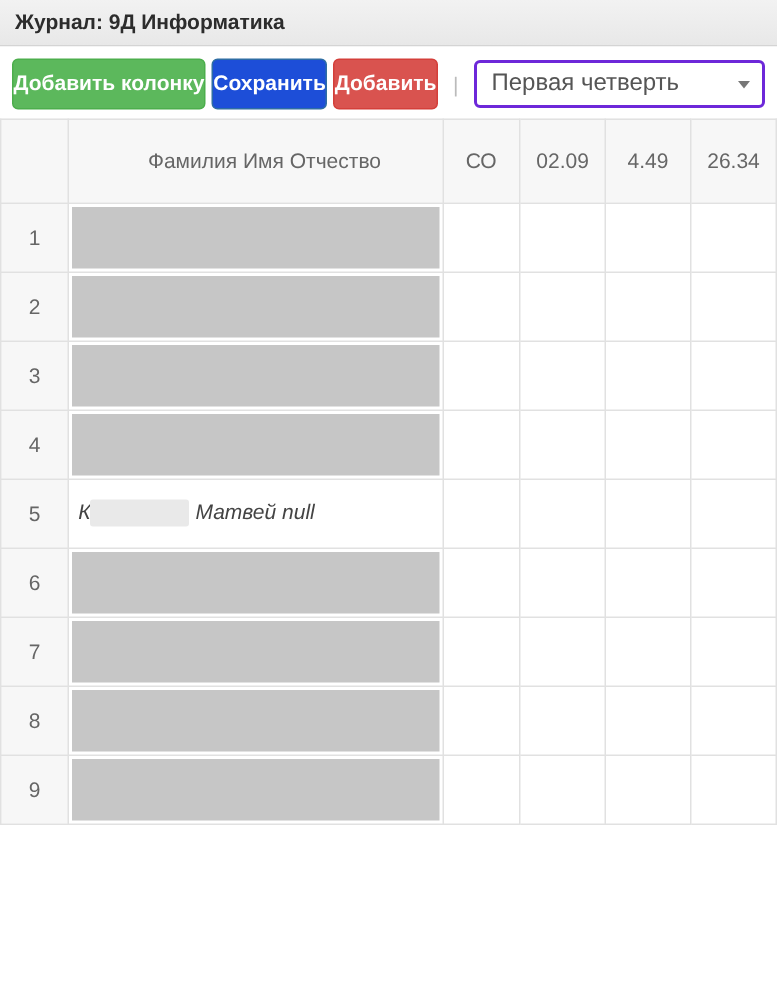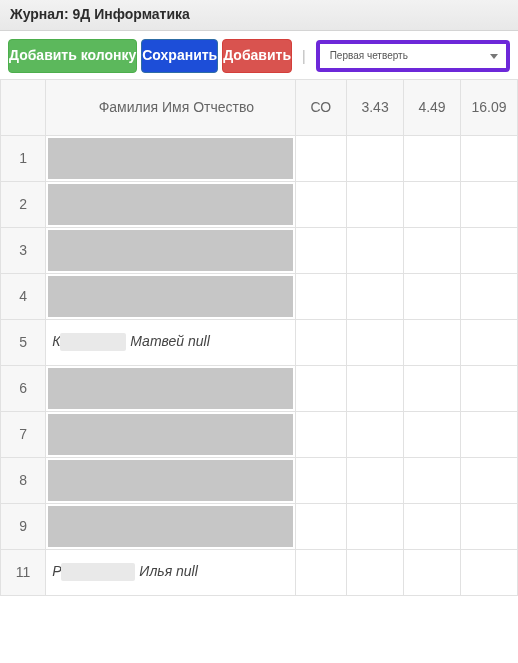--- a/index.html
+++ b/index.html
@@ -44,26 +44,26 @@
   .btn-green  { background: #5cb85c; border-color: #4cae4c; }
   .btn-blue   { background: #1d4ed8; border-color: #2e6da4; }
   .btn-red    { background: #d9534f; border-color: #d43f3a; }
   .vsep {
     color: #bbb;
     padding: 0 6px;
     font-size: 14px;
   }
   .period-select {
     flex: 1;
-    border: 4px solid #6d28d9;
+    border: 2px solid #6d28d9;
     border-radius: 4px;
     height: 32px;
     padding: 4px 24px 4px 10px;
     color: #555;
-    font-size: 10px;
+    font-size: 16px;
     background: #fff;
     position: relative;
     display: flex;
     align-items: center;
     overflow: hidden;
   }
   .period-select::after {
     content: "";
     position: absolute;
     right: 8px;
@@ -162,23 +162,23 @@
     <col class="col-co">
     <col class="col-date">
     <col class="col-date">
     <col class="col-date">
   </colgroup>
   <thead>
     <tr>
       <th></th>
       <th class="col-name">Фамилия Имя Отчество</th>
       <th>СО</th>
-      <th>3.43</th>
+      <th>02.09</th>
       <th>4.49</th>
-      <th>16.09</th>
+      <th>26.34</th>
     </tr>
   </thead>
   <tbody id="grid-body">
   <tr>
         <td class="row-num">1</td>
         <td class="name-cell">
           <div class="redaction-full"></div>
         </td>
         <td></td>
         <td></td>
@@ -256,22 +256,14 @@
       <tr>
         <td class="row-num">9</td>
         <td class="name-cell">
           <div class="redaction-full"></div>
         </td>
         <td></td>
         <td></td>
         <td></td>
         <td></td>
       </tr>
-      <tr>
-        <td class="row-num">11</td>
-        <td class="name-cell"><span>Р</span><span class="redaction-part" style="width: 74px;"></span><span> Илья null</span></td>
-        <td></td>
-        <td></td>
-        <td></td>
-        <td></td>
-      </tr>
     </tbody>
 </table>
 
 </body></html>

